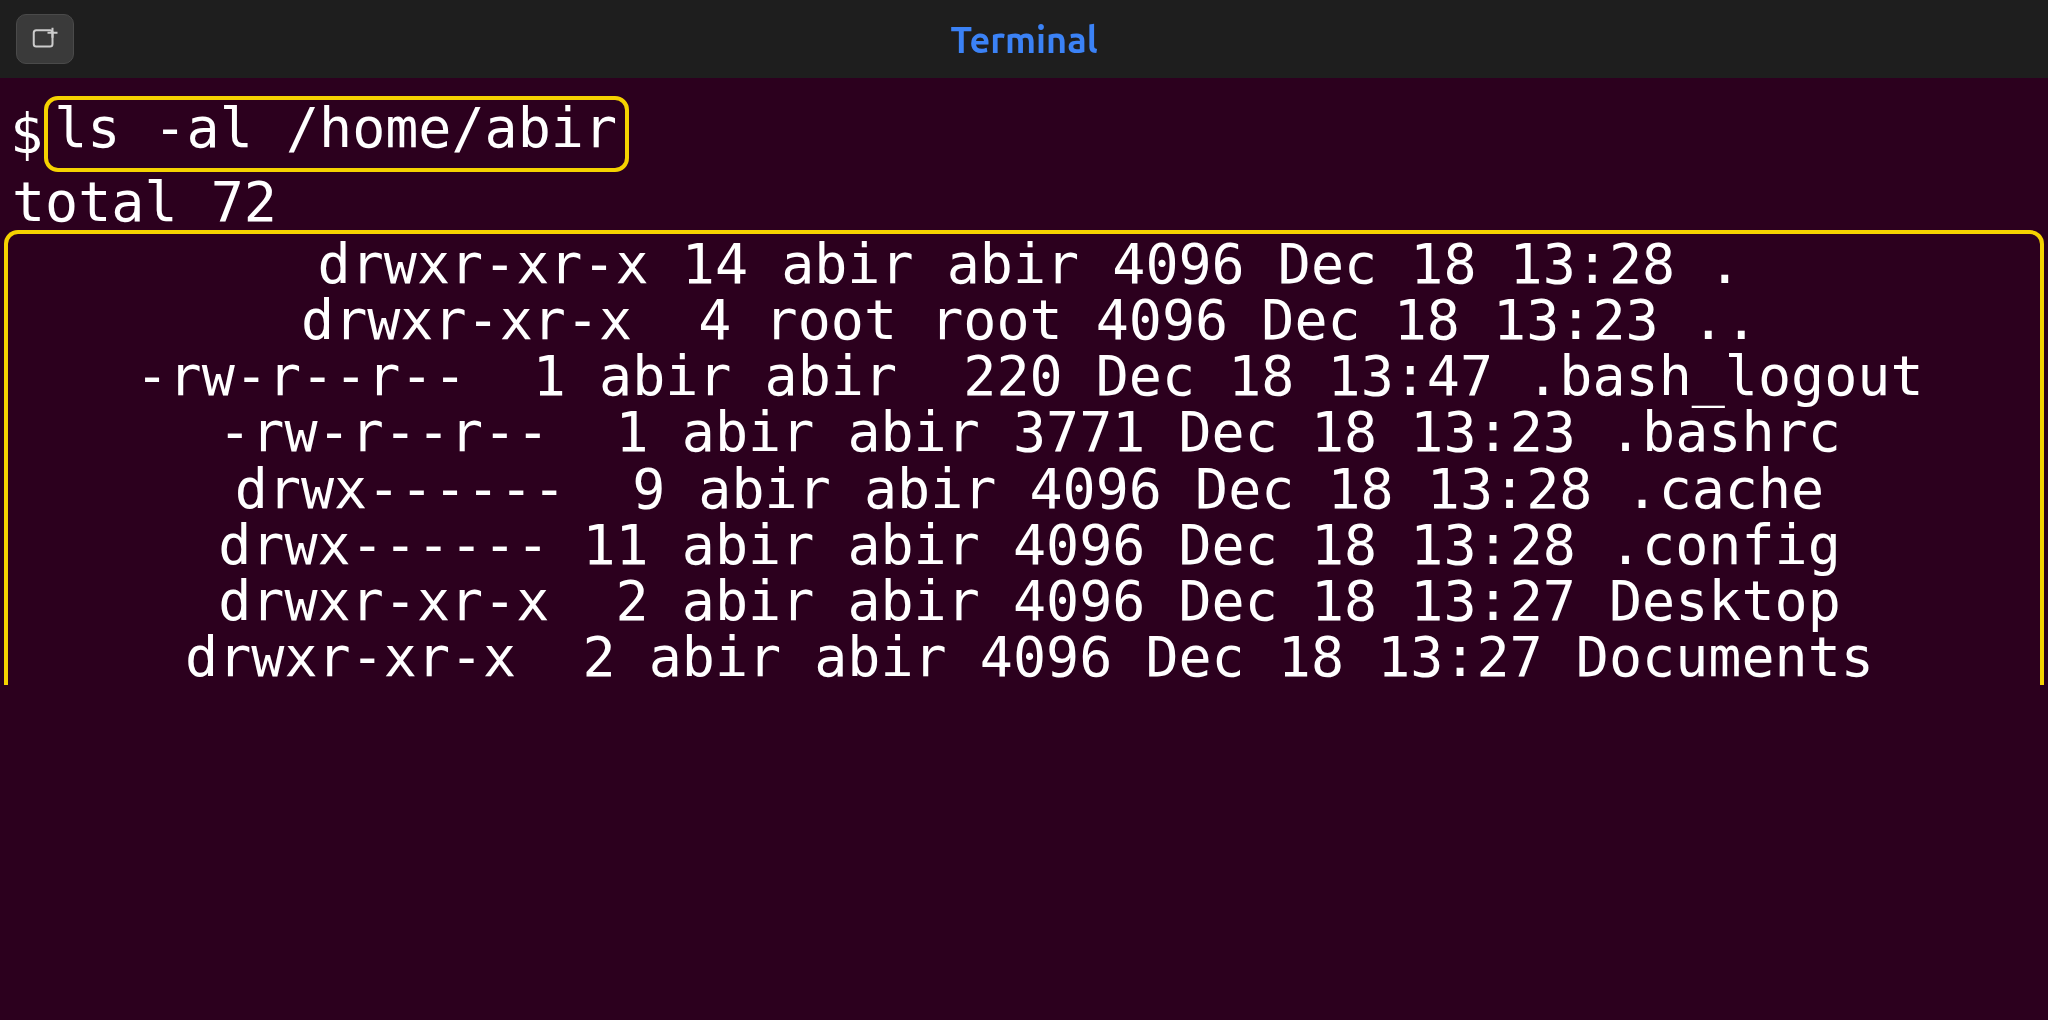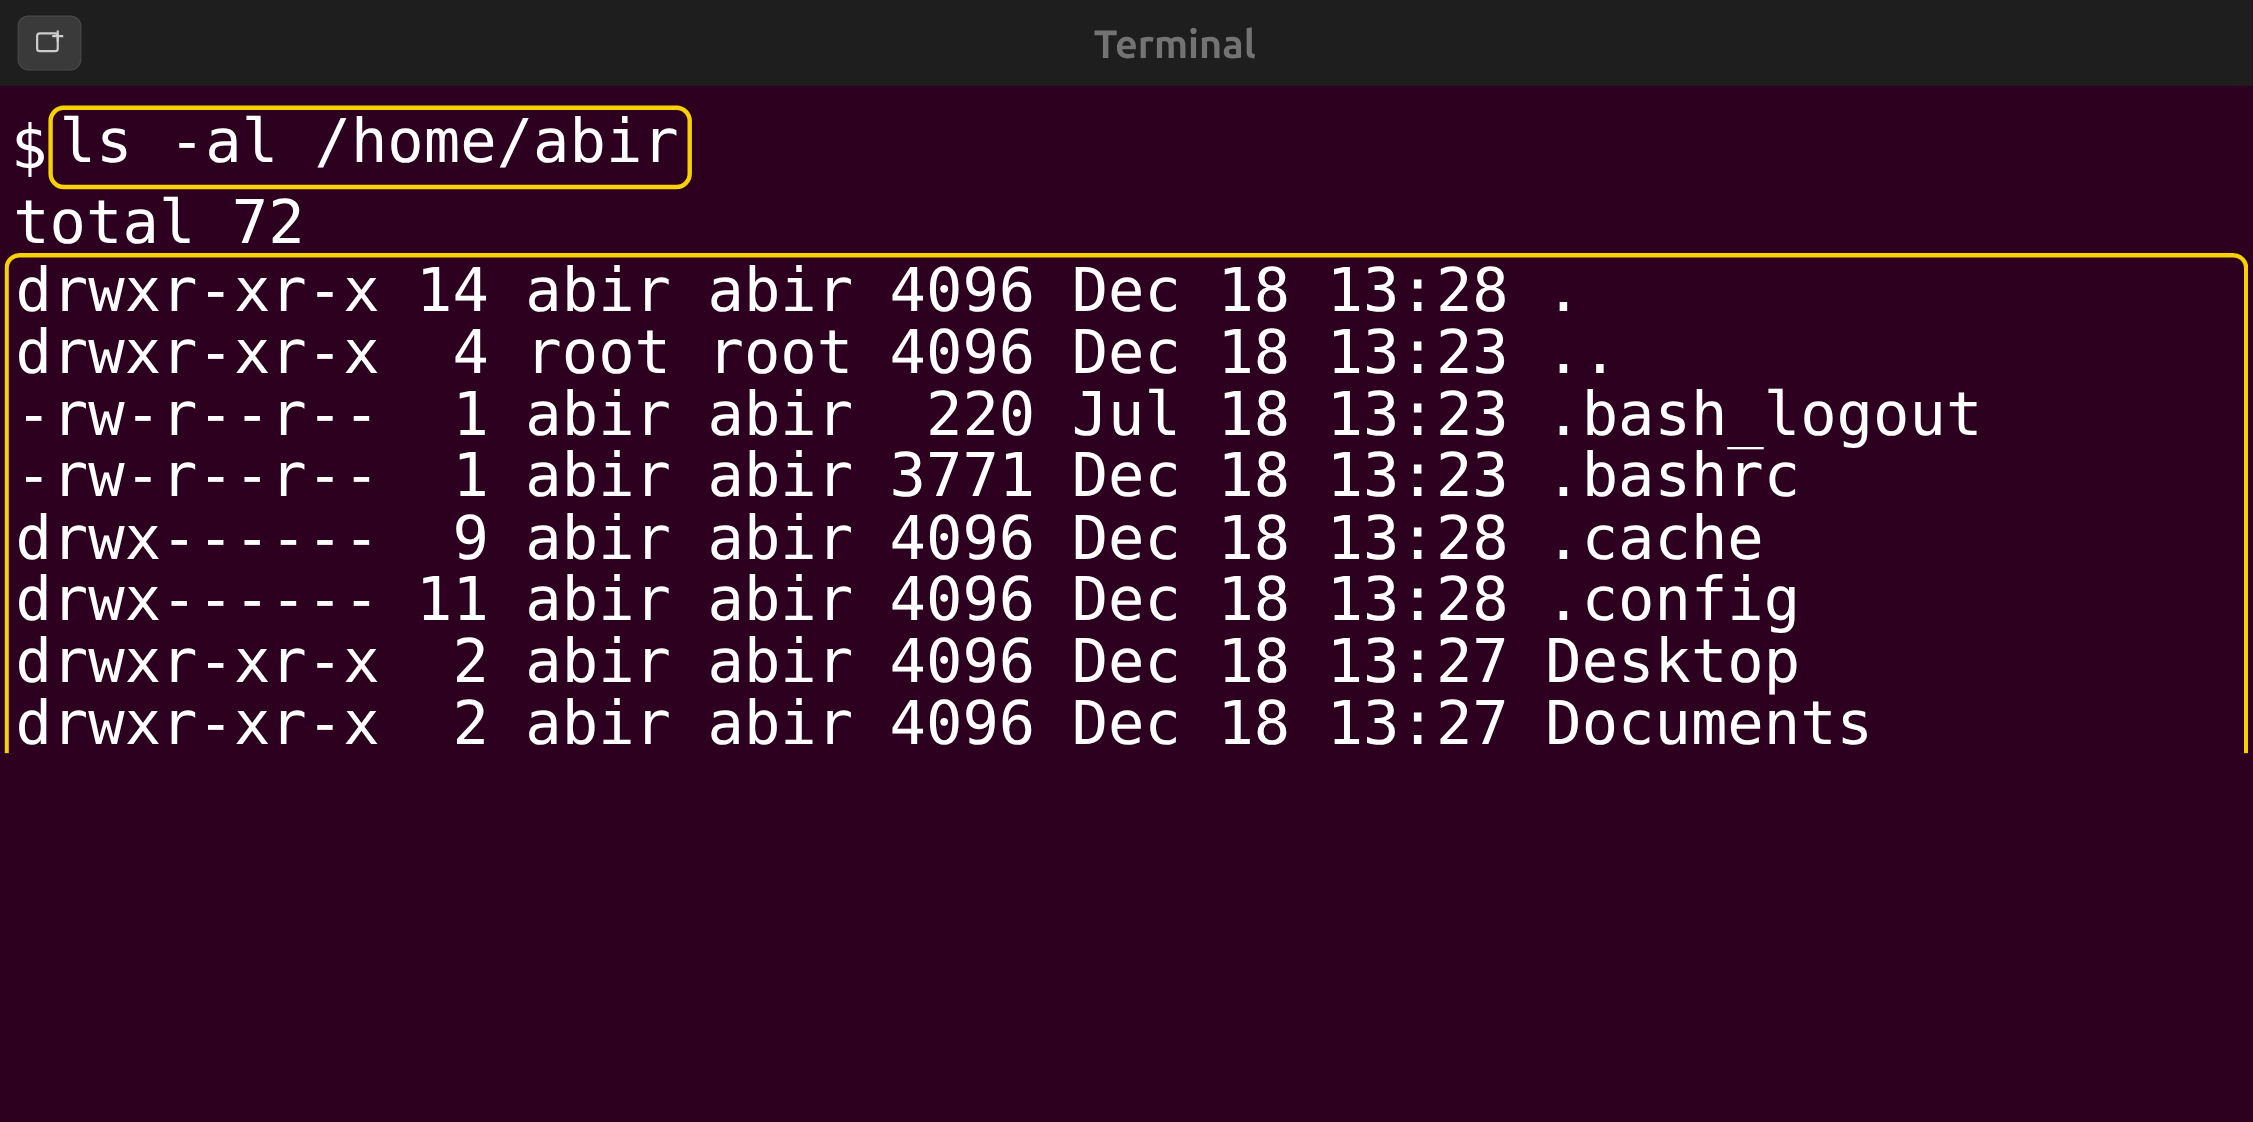--- a/index.html
+++ b/index.html
@@ -34,25 +34,24 @@
       cursor: pointer;
     }
     .new-tab-btn svg {
       width: 30px;
       height: 30px;
     }
     .title-text {
       position: absolute;
       left: 50%;
       transform: translateX(-50%);
-      color: #737373;
+      color: #3b82f6;
       font-family: 'Ubuntu', 'DejaVu Sans', sans-serif;
       font-size: 36px;
       font-weight: 700;
-      margin-left: 44px;
     }
     .terminal-content {
       padding: 18px 10px 0 10px;
       color: #ffffff;
       font-size: 55px;
       line-height: 1.02;
       letter-spacing: 0px;
     }
     .prompt-line {
       display: flex;
@@ -69,24 +68,25 @@
       display: inline-block;
     }
     .total-line {
       padding-left: 2px;
     }
     .listing-box {
       border: 4px solid #f5d200;
       border-top-left-radius: 14px;
       border-top-right-radius: 14px;
       border-bottom: none;
-      padding: 2px 6px 0 6px;
+      padding: 2px 6px 0 17px;
       margin-top: 0px;
       margin-left: -6px;
       margin-right: -6px;
+      text-align: center;
     }
     .listing-row {
       white-space: pre;
       font-family: inherit;
     }
   </style>
 </head>
 <body>
 
 <div class="title-bar">
@@ -104,20 +104,20 @@
   <div class="prompt-line">
     <span class="prompt-symbol">$</span>
     <span class="highlight-box-cmd">
       <span>ls -al /home/abir</span>
     </span>
   </div>
   <div class="total-line">total 72</div>
   <div class="listing-box">
     <div class="listing-row">drwxr-xr-x 14 abir abir 4096 Dec 18 13:28 .</div>
     <div class="listing-row">drwxr-xr-x  4 root root 4096 Dec 18 13:23 ..</div>
-    <div class="listing-row">-rw-r--r--  1 abir abir  220 Jul 18 13:23 .bash_logout</div>
+    <div class="listing-row">-rw-r--r--  1 abir abir  220 Dec 18 13:47 .bash_logout</div>
     <div class="listing-row">-rw-r--r--  1 abir abir 3771 Dec 18 13:23 .bashrc</div>
     <div class="listing-row">drwx------  9 abir abir 4096 Dec 18 13:28 .cache</div>
     <div class="listing-row">drwx------ 11 abir abir 4096 Dec 18 13:28 .config</div>
     <div class="listing-row">drwxr-xr-x  2 abir abir 4096 Dec 18 13:27 Desktop</div>
     <div class="listing-row">drwxr-xr-x  2 abir abir 4096 Dec 18 13:27 Documents</div>
   </div>
 </div>
 
 </body></html>

